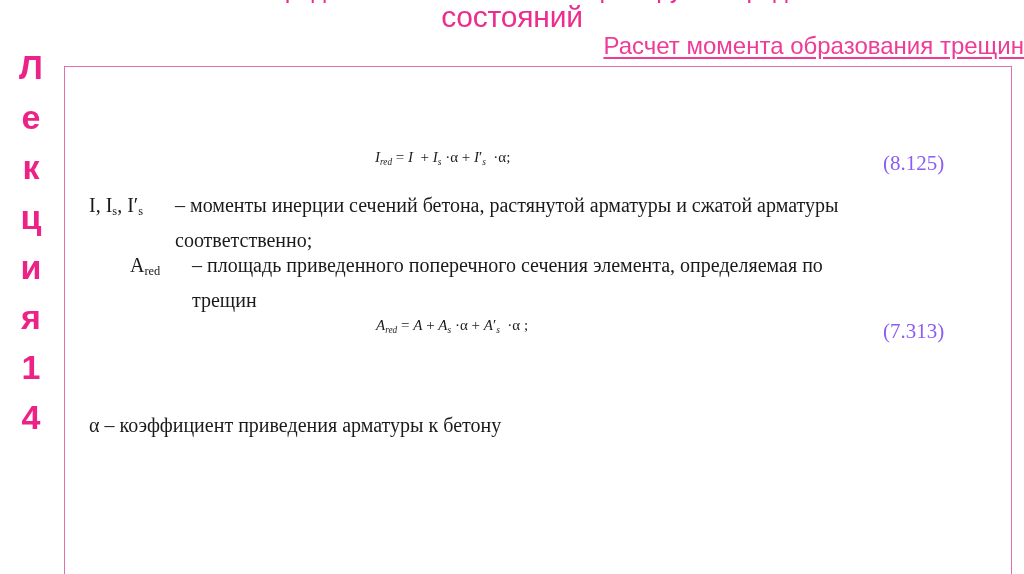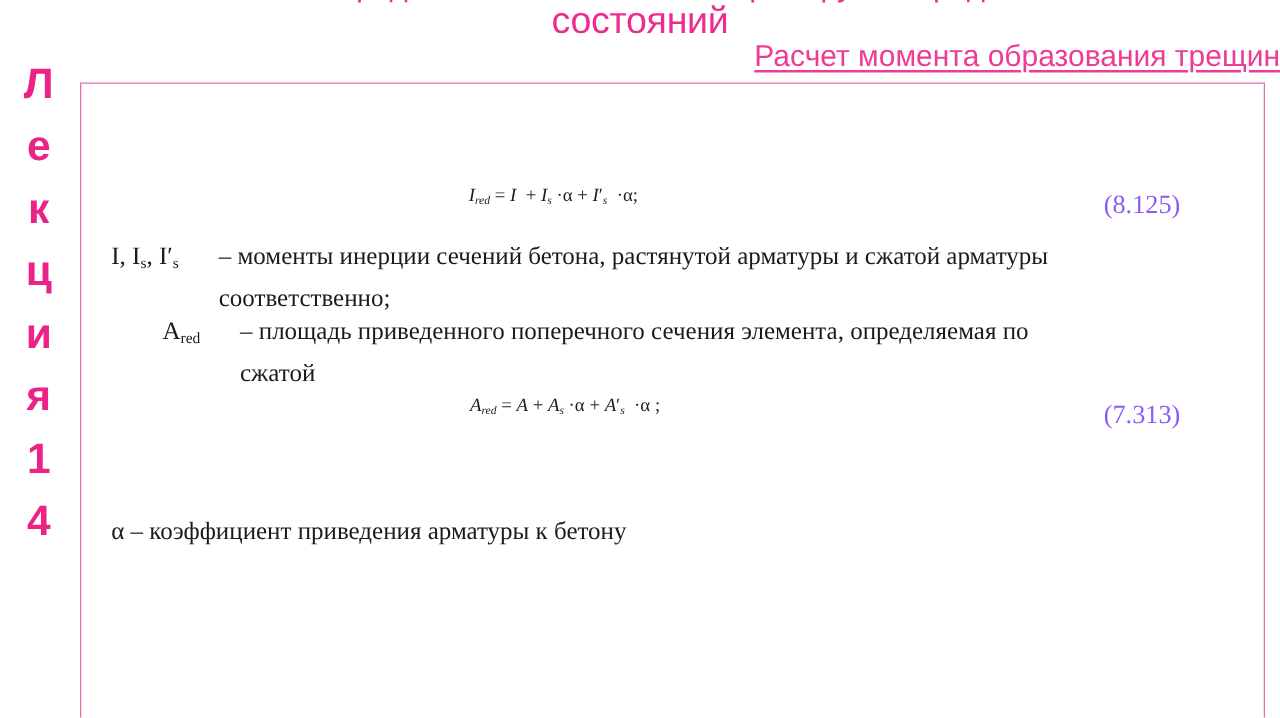--- a/index.html
+++ b/index.html
@@ -199,21 +199,21 @@
     </div>
     <div class="def-cont">соответственно;</div>
   </div>
 
   <div class="def-block" id="def-2">
     <div class="def-row">
       <span class="def-term"><span>A</span><sub>red</sub></span>
       <span class="dash">–</span>
       <span class="def-body">площадь   приведенного   поперечного   сечения   элемента,   определяемая   по</span>
     </div>
-    <div class="def-cont">сжатой</div>
+    <div class="def-cont">трещин</div>
   </div>
 
   <div class="formula" id="formula-2">
     <span class="var">A</span><sub>red</sub>
     <span>=</span>
     <span class="var">A</span>
     <span>+</span>
     <span class="var">A</span><sub>s</sub>
     <span>·</span><span>α</span>
     <span>+</span>

